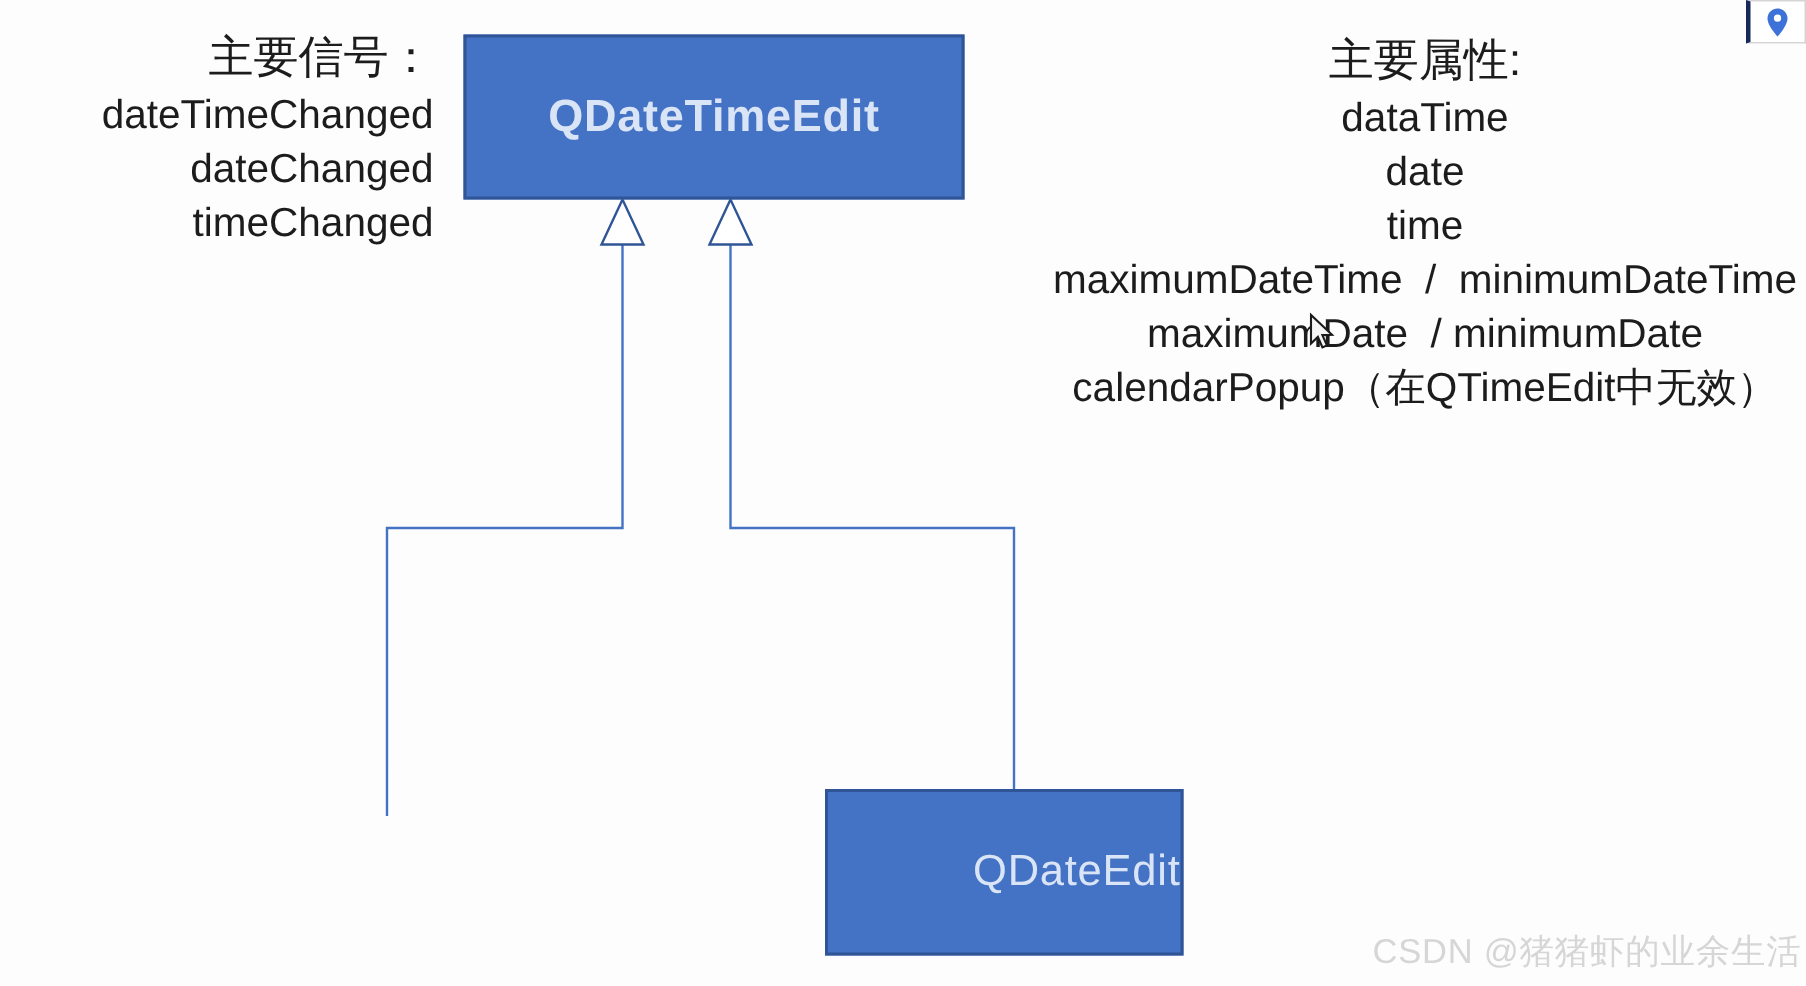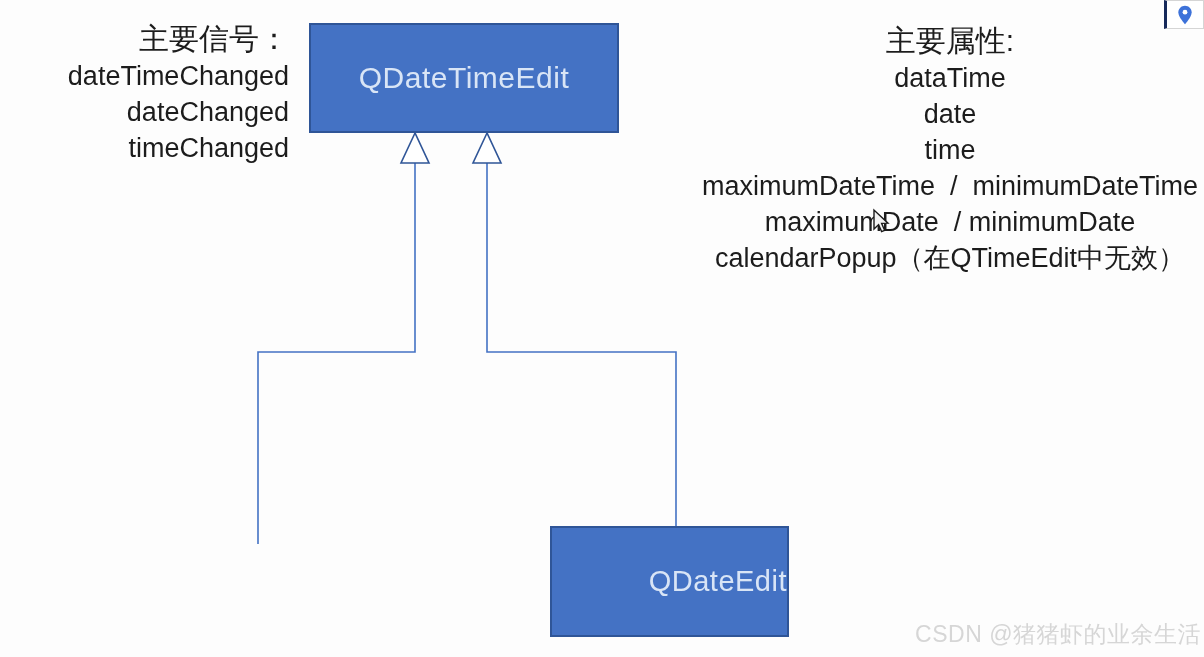--- a/index.html
+++ b/index.html
@@ -37,22 +37,23 @@
     border: 2px solid #2F5597;
     box-sizing: border-box;
     display: flex;
     align-items: center;
     justify-content: center;
     color: #D9E5F6;
     letter-spacing: 0.5px;
   }
   .classbox.root {
     left: 309px; top: 23px;
-    width: 310px; height: 110px;
+    width: 334px; height: 110px;
     font-size: 30px;
+    font-weight: bold;
   }
   .classbox.child-left {
     left: 146px; top: 544px;
     width: 226px; height: 111px;
     font-size: 29px;
   }
   .classbox.child-right {
     left: 550px; top: 526px;
     width: 239px; height: 111px;
     font-size: 29px;

